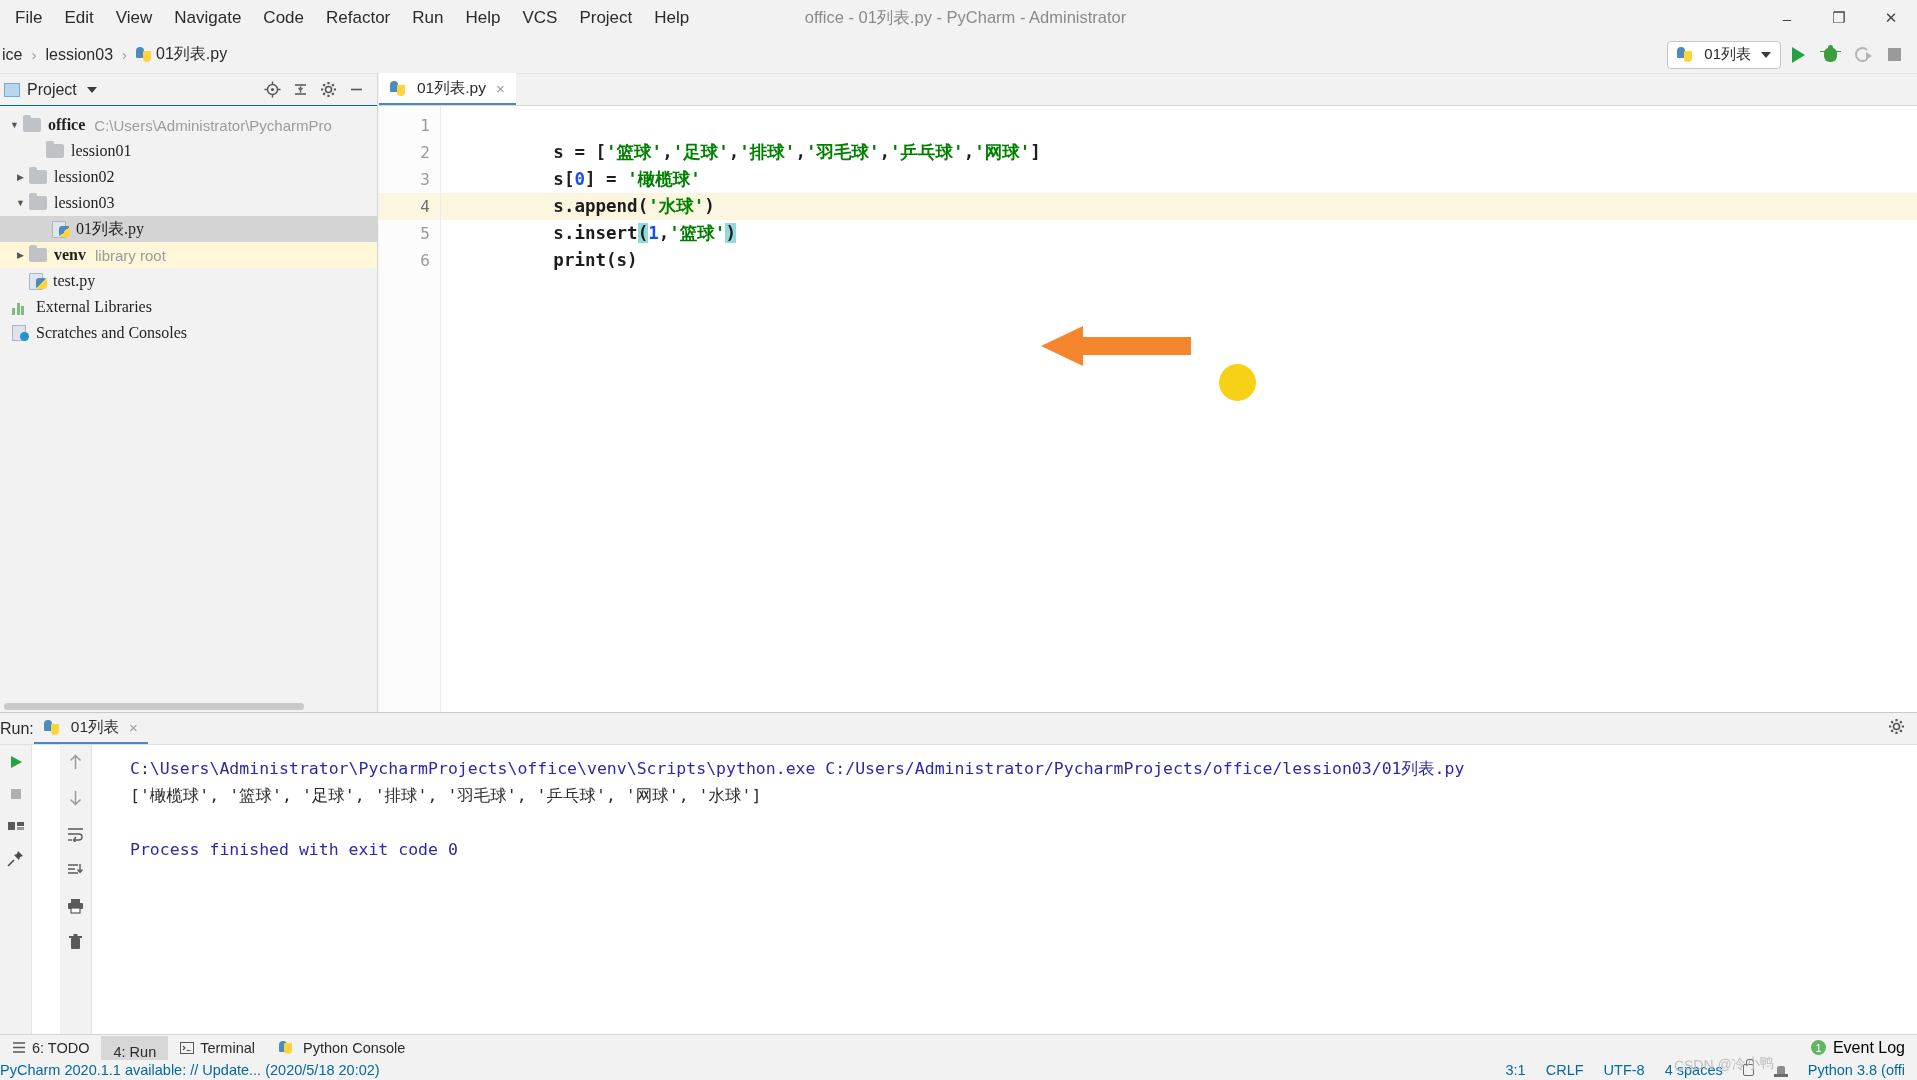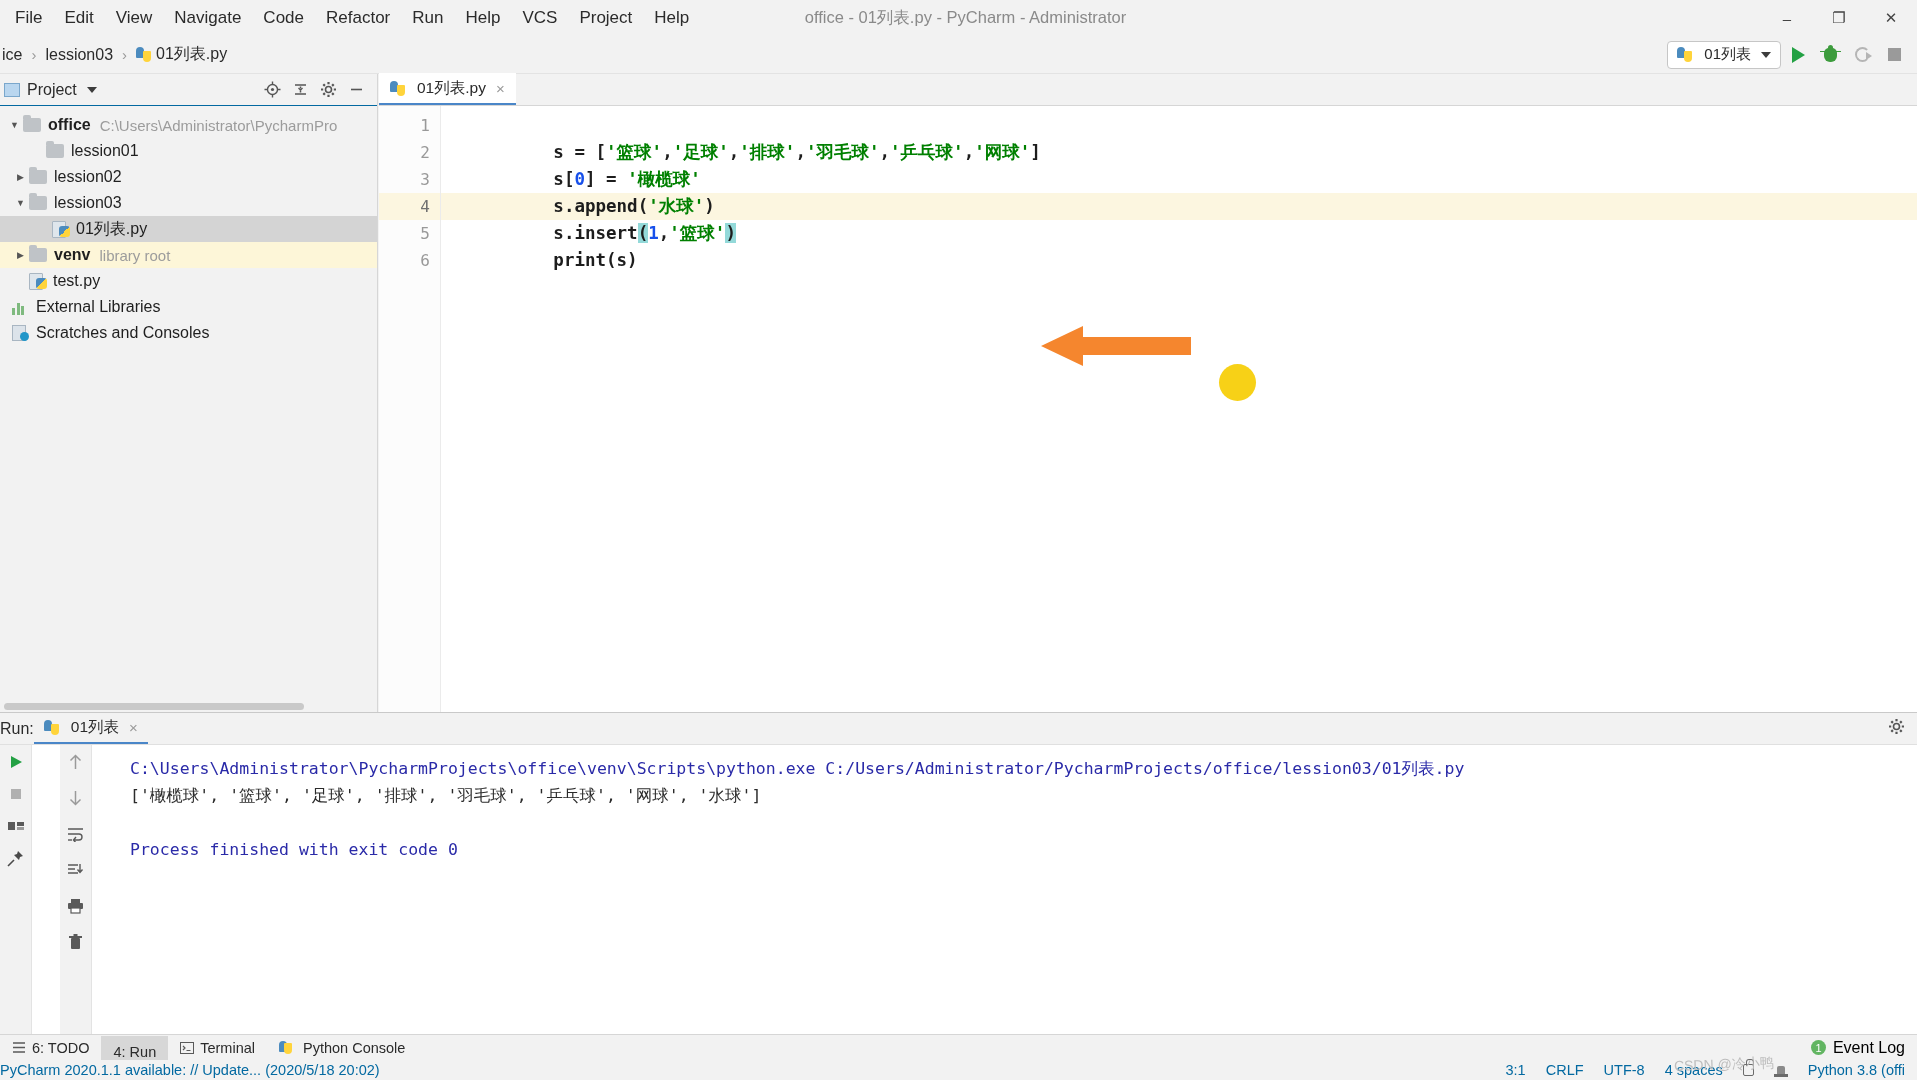--- a/index.html
+++ b/index.html
@@ -126,21 +126,21 @@
     width: 17px; height: 16px; margin-right: 7px; position: relative; flex: 0 0 auto;
   }
   .pyfile::before {
     content: ""; position: absolute; left: 0; top: 0; width: 12px; height: 15px;
     background: #dfe6ec; border: 1px solid #a9b6c2; border-radius: 1px;
   }
   .pyfile::after {
     content: ""; position: absolute; right: -1px; bottom: 0; width: 11px; height: 11px;
     background: linear-gradient(135deg,#4b8bbe 0 50%, #ffd43b 50% 100%); border-radius: 3px;
   }
-  .node-name { font-size: 16px; }
+  .node-name { font-size: 16px; font-family: Liberation Serif, serif; }
   .node-name.bold { font-weight: bold; }
   .node-path { color: #9c9c9c; font-size: 15px; margin-left: 9px; }
   .node-sub  { color: #9c9c9c; font-size: 15px; margin-left: 9px; }
   .bars-ico { width: 17px; height: 15px; margin-right: 7px; display: flex; gap: 1.5px; align-items: flex-end; }
   .bars-ico i { display: block; width: 3px; background: #7fba7f; }
   .scratch-ico {
     width: 17px; height: 16px; margin-right: 7px; position: relative;
   }
   .scratch-ico::before {
     content: ""; position: absolute; left: 0; top: 0; width: 12px; height: 14px;

